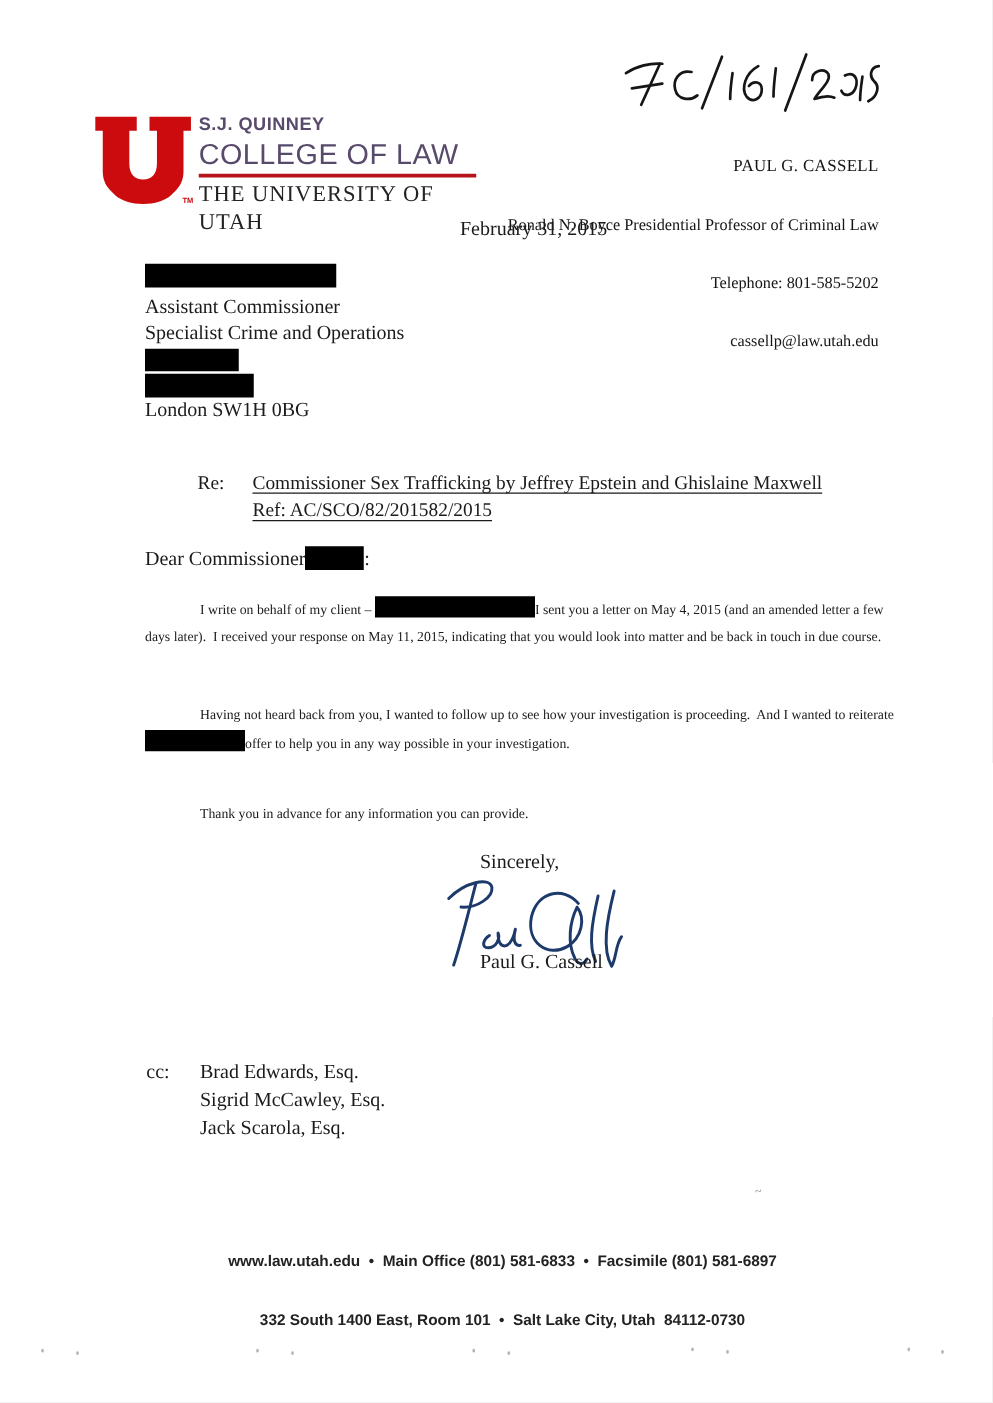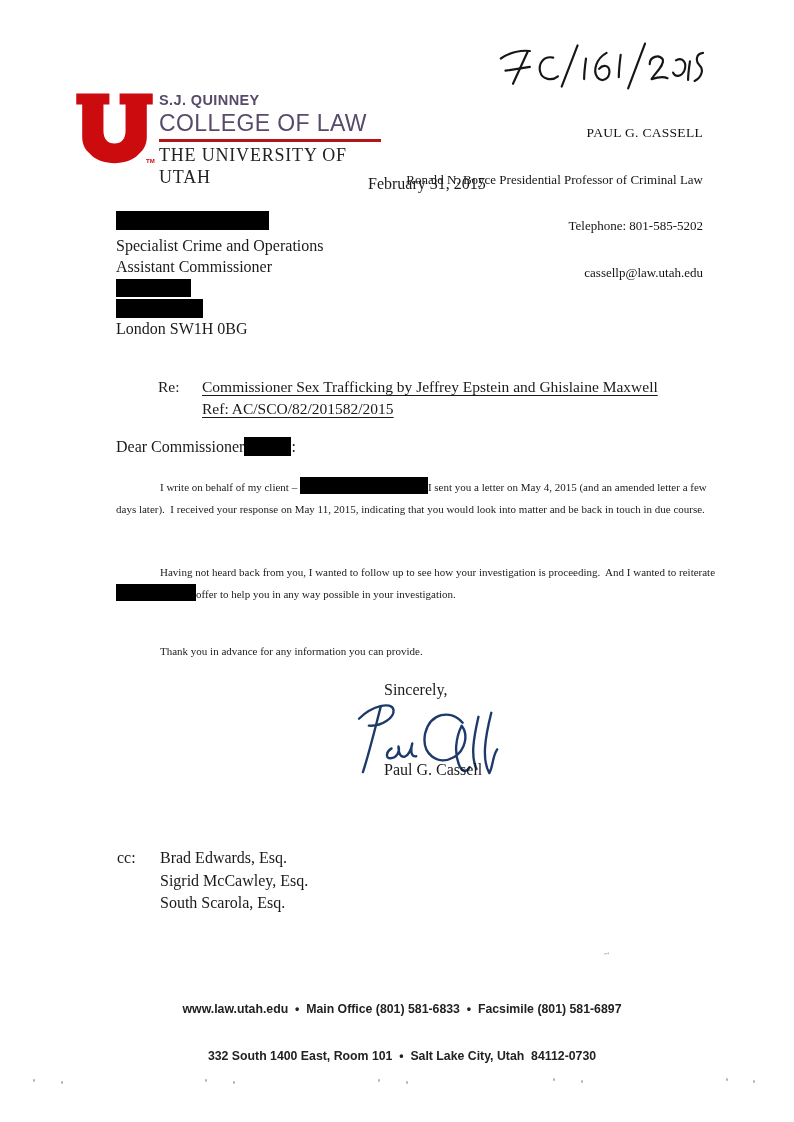--- a/index.html
+++ b/index.html
@@ -103,22 +103,22 @@
     <div class="name">PAUL G. CASSELL</div>
     <div>Ronald N. Boyce Presidential Professor of Criminal Law</div>
     <div>Telephone: 801-585-5202</div>
     <div>cassellp@law.utah.edu</div>
   </div>
 
   <div class="abs date">February 31, 2015</div>
 
   <div class="abs recipient">
     <span class="bar block bar1"></span>
+    <div>Assistant Commissioner</div>
     <div>Specialist Crime and Operations</div>
-    <div>Assistant Commissioner</div>
     <span class="bar block bar2"></span>
     <span class="bar block bar3"></span>
     <div>London SW1H 0BG</div>
   </div>
 
   <div class="abs reblock">
     <div class="relabel">Re:</div>
     <div>
       <div class="resubject">Commissioner Sex Trafficking by Jeffrey Epstein and Ghislaine Maxwell</div>
       <div class="resubject">Ref: AC/SCO/82/201582/2015</div>
@@ -144,21 +144,21 @@
     <path d="M137 16 C131 40 127 63 135 77 C139 70 138 60 143 53"></path>
   </svg>
 
   <div class="abs signer">Paul G. Cassell</div>
 
   <div class="abs ccblock">
     <div class="cclabel">cc:</div>
     <div>
       <div>Brad Edwards, Esq.</div>
       <div>Sigrid McCawley, Esq.</div>
-      <div>South Scarola, Esq.</div>
+      <div>Jack Scarola, Esq.</div>
     </div>
   </div>
 
   <div class="abs footer">
     <div>www.law.utah.edu  •  Main Office (801) 581-6833  •  Facsimile (801) 581-6897</div>
     <div>332 South 1400 East, Room 101  •  Salt Lake City, Utah  84112-0730</div>
   </div>
 
   <span class="abs tilde">~</span>
   <span class="abs dot" style="left:33px;top:1079px;"></span>

